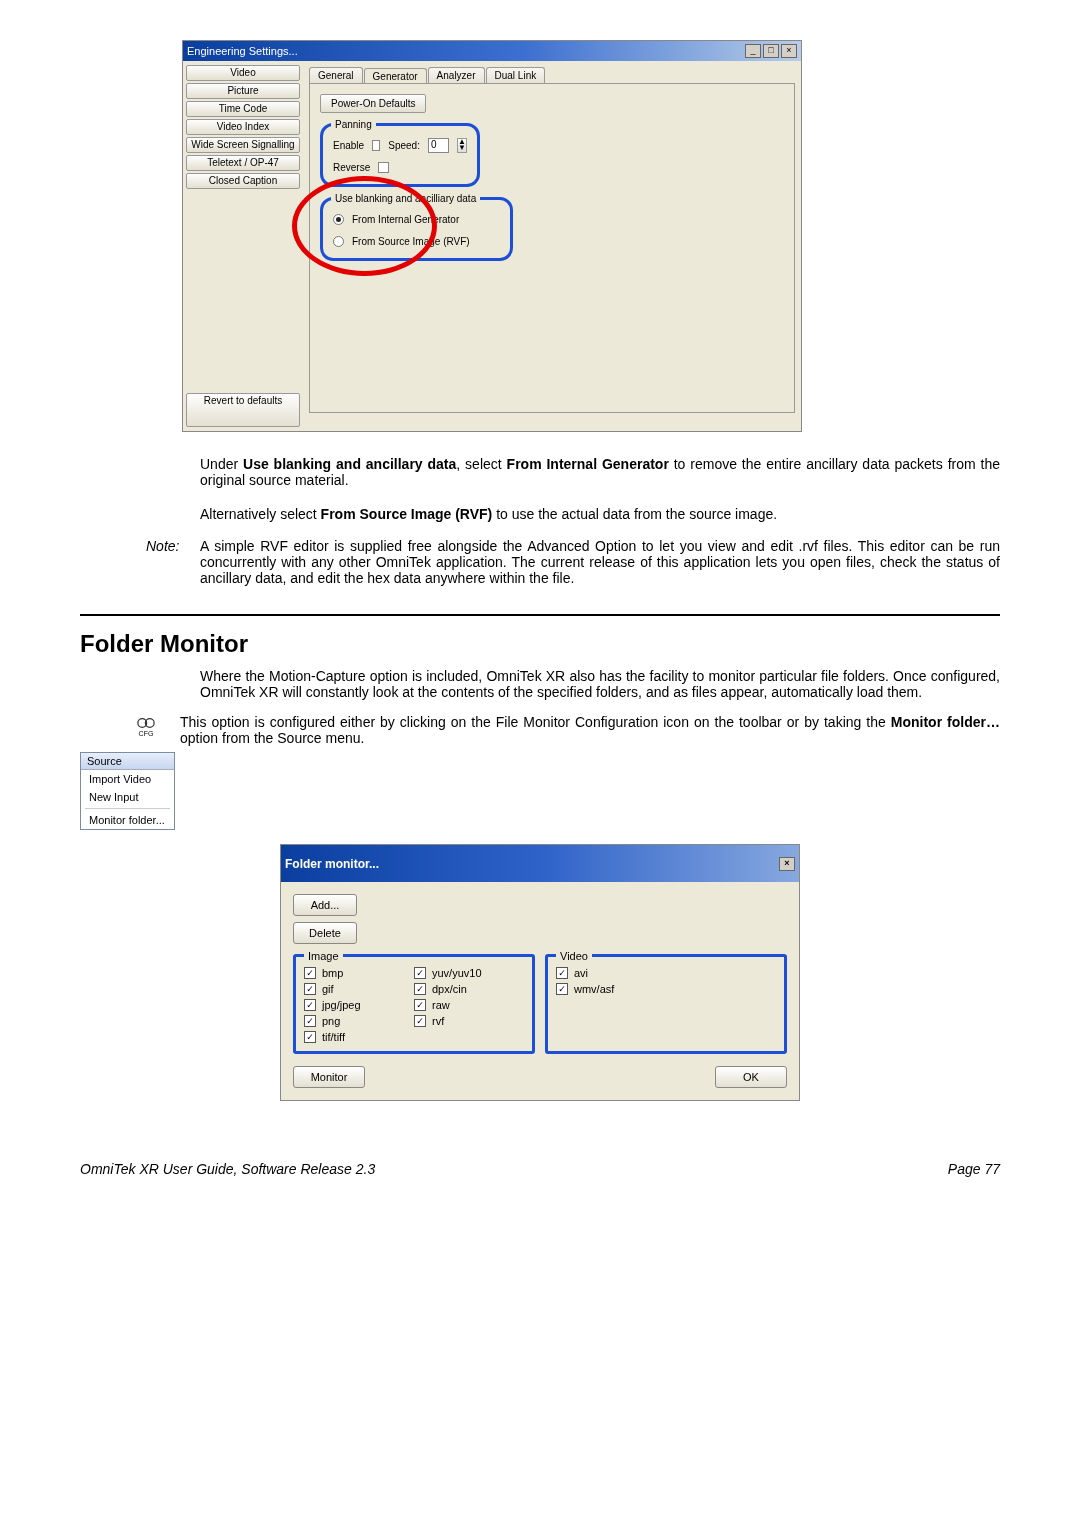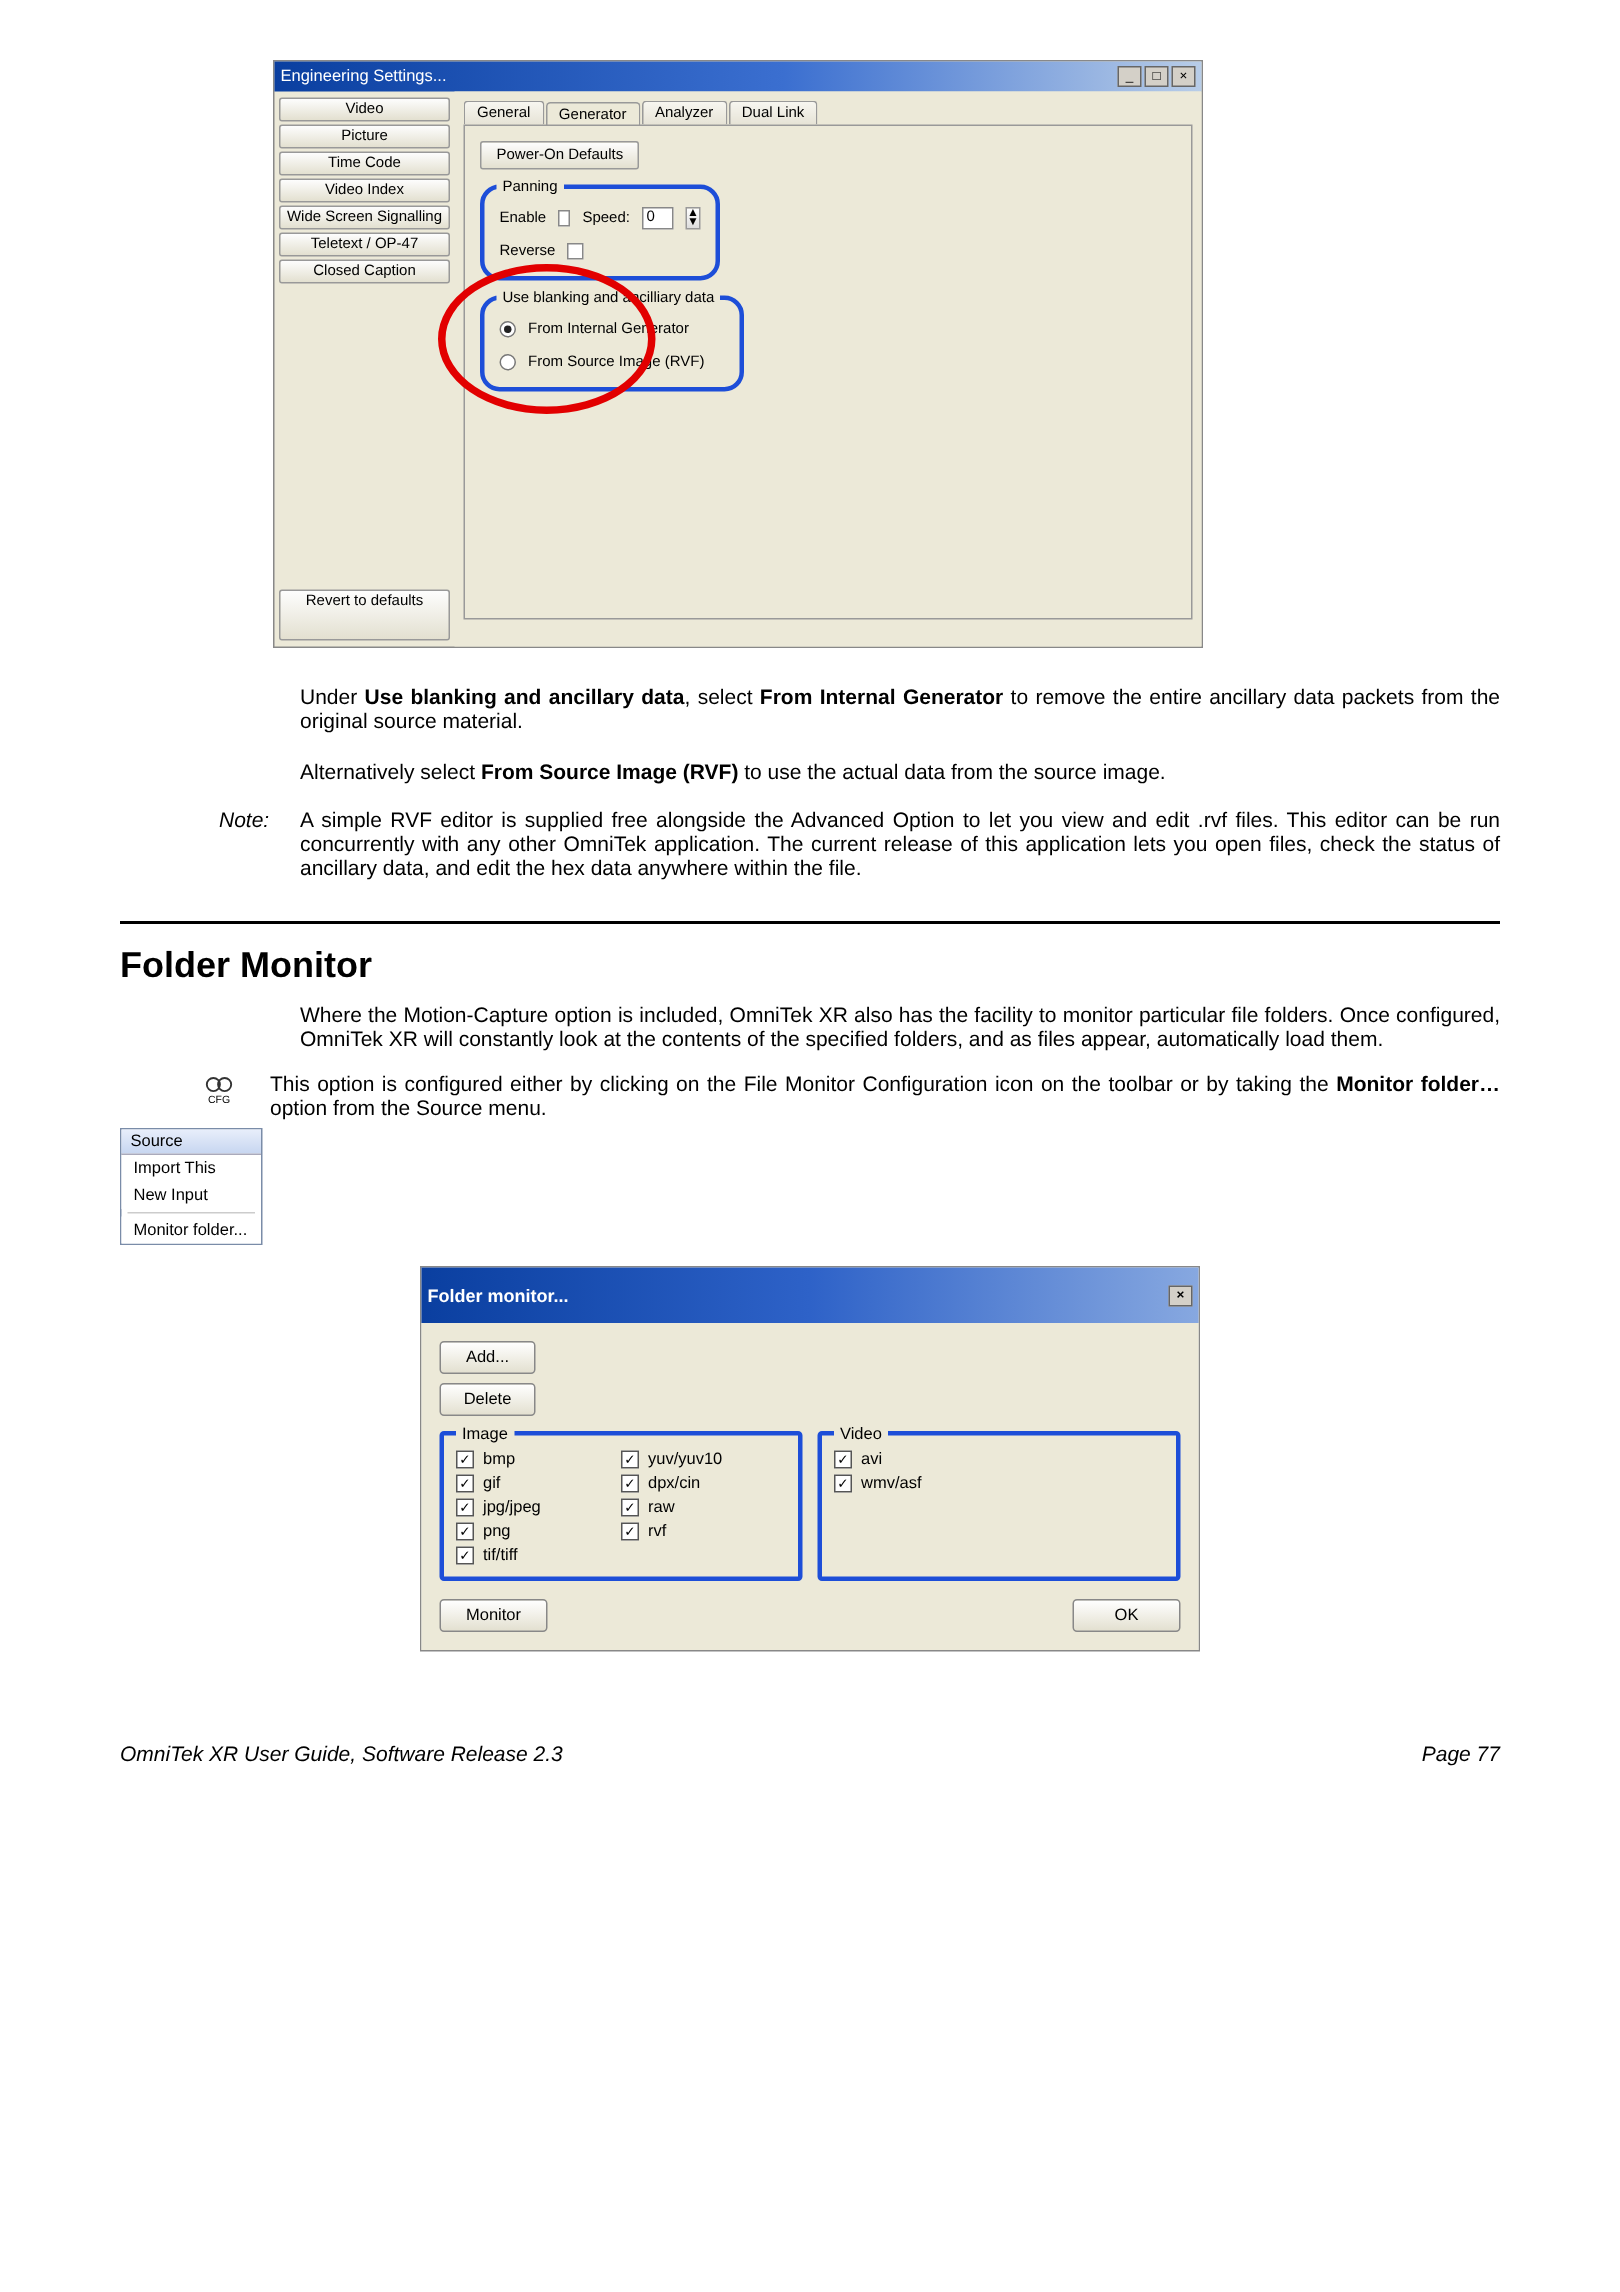--- a/index.html
+++ b/index.html
@@ -120,21 +120,21 @@
                 <div>▲</div>
                 <div>▼</div>
               </span>
           </div>
           <div class="panning-line" style="margin-top:4px;">
             <span>Reverse</span>
             <span class="ckbox"></span>
           </div>
         </div>
 
-        <div class="fieldset" style="width:176px;">
+        <div class="fieldset" style="width:193px;">
           <div class="legend">Use blanking and ancilliary data</div>
           <div class="panning-line">
             <span class="radio checked"></span>
             <span>From Internal Generator</span>
           </div>
           <div class="panning-line" style="margin-top:4px;">
             <span class="radio"></span>
             <span>From Source Image (RVF)</span>
           </div>
         </div>
@@ -173,21 +173,21 @@
   </div>
   <div class="cfg-txt">
     <span>This option is configured either by clicking on the File Monitor Configuration icon on the toolbar or by taking the </span><span class="bold">Monitor folder…</span><span> option from the Source menu.</span>
   </div>
 </div>
 
 <div style="display:flex;">
   <div style="width:120px;">
     <div class="source-menu">
       <div class="hdr">Source</div>
-      <div class="itm">Import This</div>
+      <div class="itm">Import Video</div>
       <div class="itm">New Input</div>
       <div class="sep"></div>
       <div class="itm">Monitor folder...</div>
     </div>
   </div>
   <div style="flex:1;"></div>
 </div>
 
 <div class="fm-window">
   <div class="fm-title">

